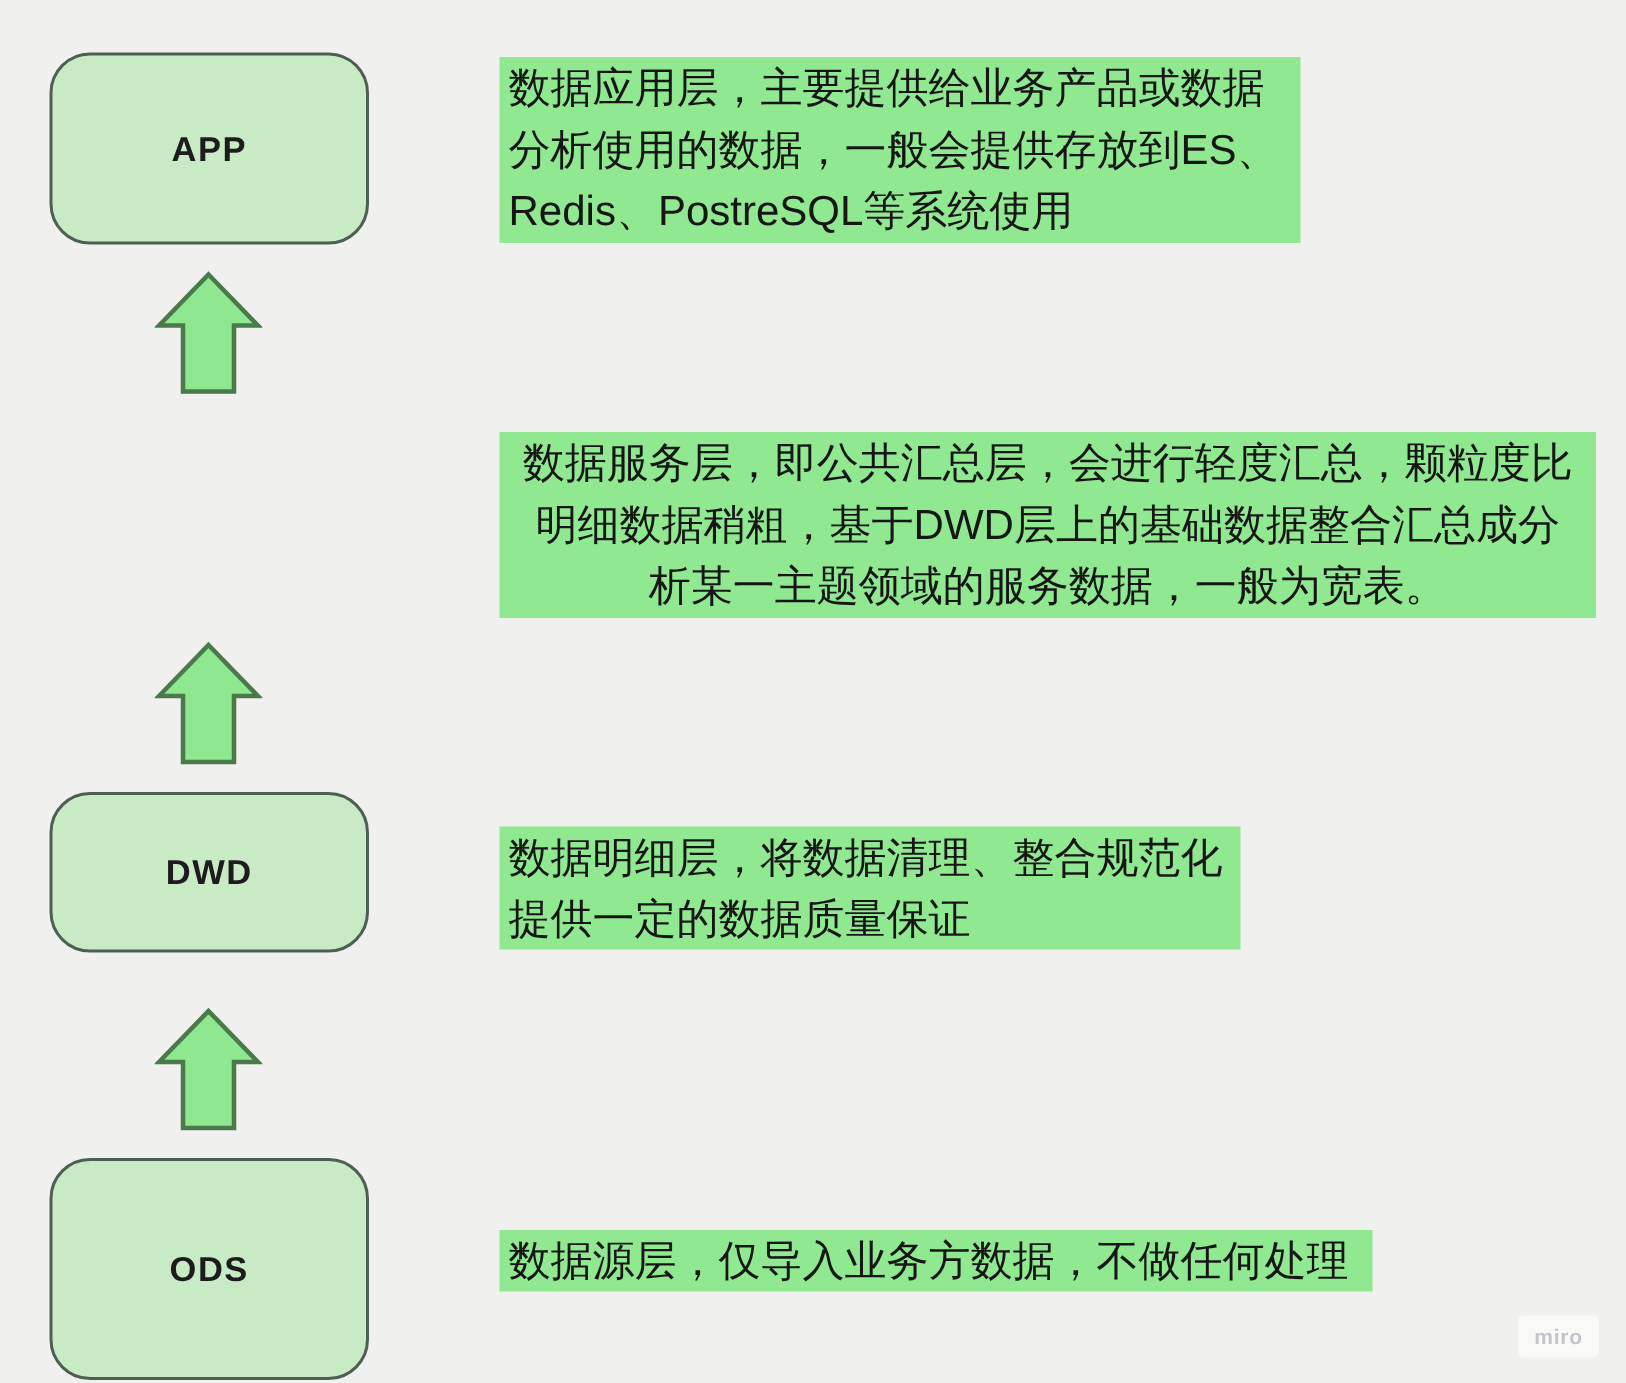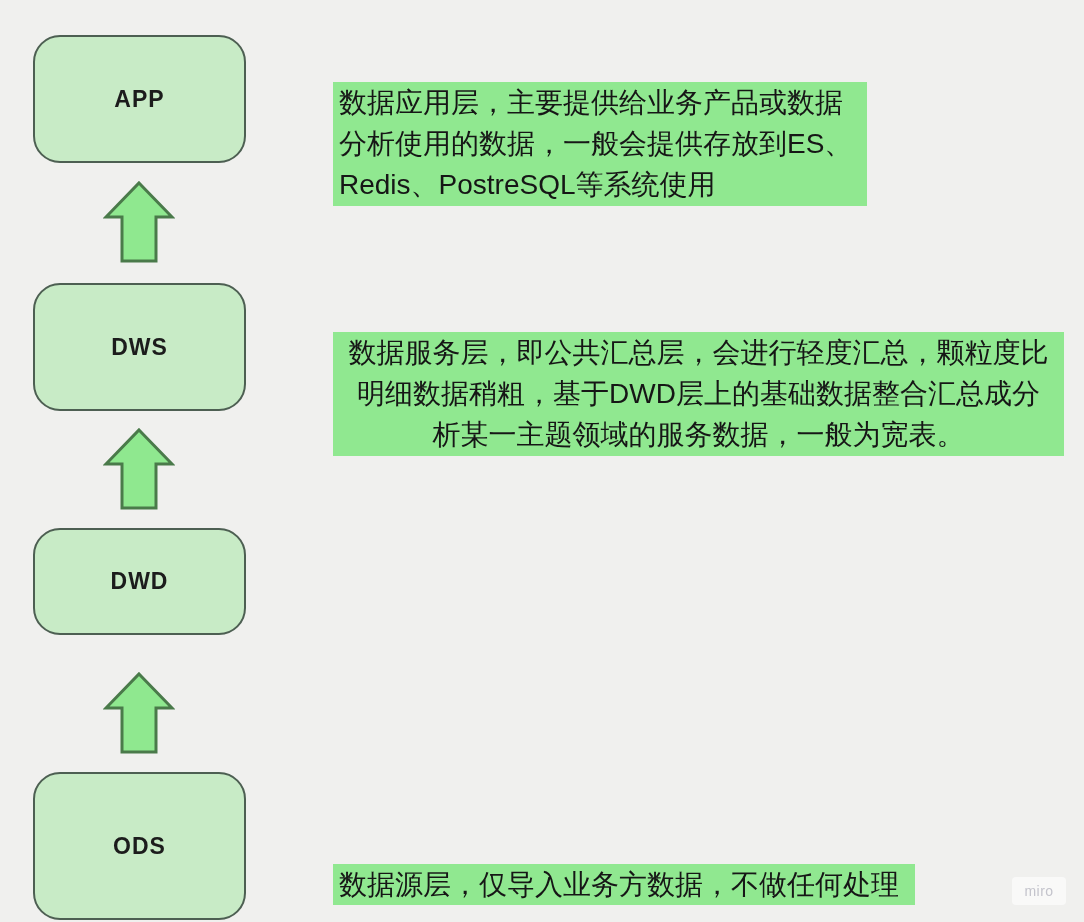--- a/index.html
+++ b/index.html
@@ -57,74 +57,72 @@
   .desc {
     position: absolute;
     left: 333px;
     background: var(--highlight);
     color: var(--text-color);
     font-size: 28px;
     line-height: 41px;
     white-space: pre-line;
     padding: 0 6px;
     overflow: hidden;
-    margin-top: 44px;
   }
   .desc-app { top: 38px;  width: 534px; height: 124px; }
   .desc-dws { top: 288px; width: 731px; height: 124px; text-align: center; }
   .desc-dwd { top: 551px; width: 494px; height: 82px;  }
   .desc-ods { top: 820px; width: 582px; height: 41px;  }
 
   .watermark {
     position: absolute;
     left: 1012px;
     top: 877px;
     width: 54px;
     height: 28px;
     background: var(--watermark-bg);
     border-radius: 4px;
     display: flex;
     align-items: center;
     justify-content: center;
     font-size: 14px;
-    font-weight: 400;
+    font-weight: 700;
     letter-spacing: 0.5px;
     color: var(--watermark-color);
   }
 </style>
 </head>
 <body>
 
 <div class="canvas">
 
   <div class="layer-box box-app">
     <span class="label">APP</span>
   </div>
   <div class="desc desc-app">数据应用层，主要提供给业务产品或数据
 分析使用的数据，一般会提供存放到ES、
 Redis、PostreSQL等系统使用</div>
 
   <svg class="up-arrow arrow-1" viewBox="0 0 72 84">
     <polygon points="36,3 69,37 53,37 53,81 19,81 19,37 3,37" style="fill:var(--arrow-fill); stroke:var(--arrow-stroke); stroke-width:3; stroke-linejoin:miter"></polygon>
   </svg>
 
-  <div class="layer-box box-dws">
-    <span class="label">DWS</span>
-  </div>
   <div class="desc desc-dws">数据服务层，即公共汇总层，会进行轻度汇总，颗粒度比
 明细数据稍粗，基于DWD层上的基础数据整合汇总成分
 析某一主题领域的服务数据，一般为宽表。</div>
 
   <svg class="up-arrow arrow-2" viewBox="0 0 72 84">
     <polygon points="36,3 69,37 53,37 53,81 19,81 19,37 3,37" style="fill:var(--arrow-fill); stroke:var(--arrow-stroke); stroke-width:3; stroke-linejoin:miter"></polygon>
   </svg>
 
   <div class="layer-box box-dwd">
     <span class="label">DWD</span>
   </div>
+  <div class="desc desc-dwd">数据明细层，将数据清理、整合规范化
+提供一定的数据质量保证</div>
 
   <svg class="up-arrow arrow-3" viewBox="0 0 72 84">
     <polygon points="36,3 69,37 53,37 53,81 19,81 19,37 3,37" style="fill:var(--arrow-fill); stroke:var(--arrow-stroke); stroke-width:3; stroke-linejoin:miter"></polygon>
   </svg>
 
   <div class="layer-box box-ods">
     <span class="label">ODS</span>
   </div>
   <div class="desc desc-ods">数据源层，仅导入业务方数据，不做任何处理</div>
 

